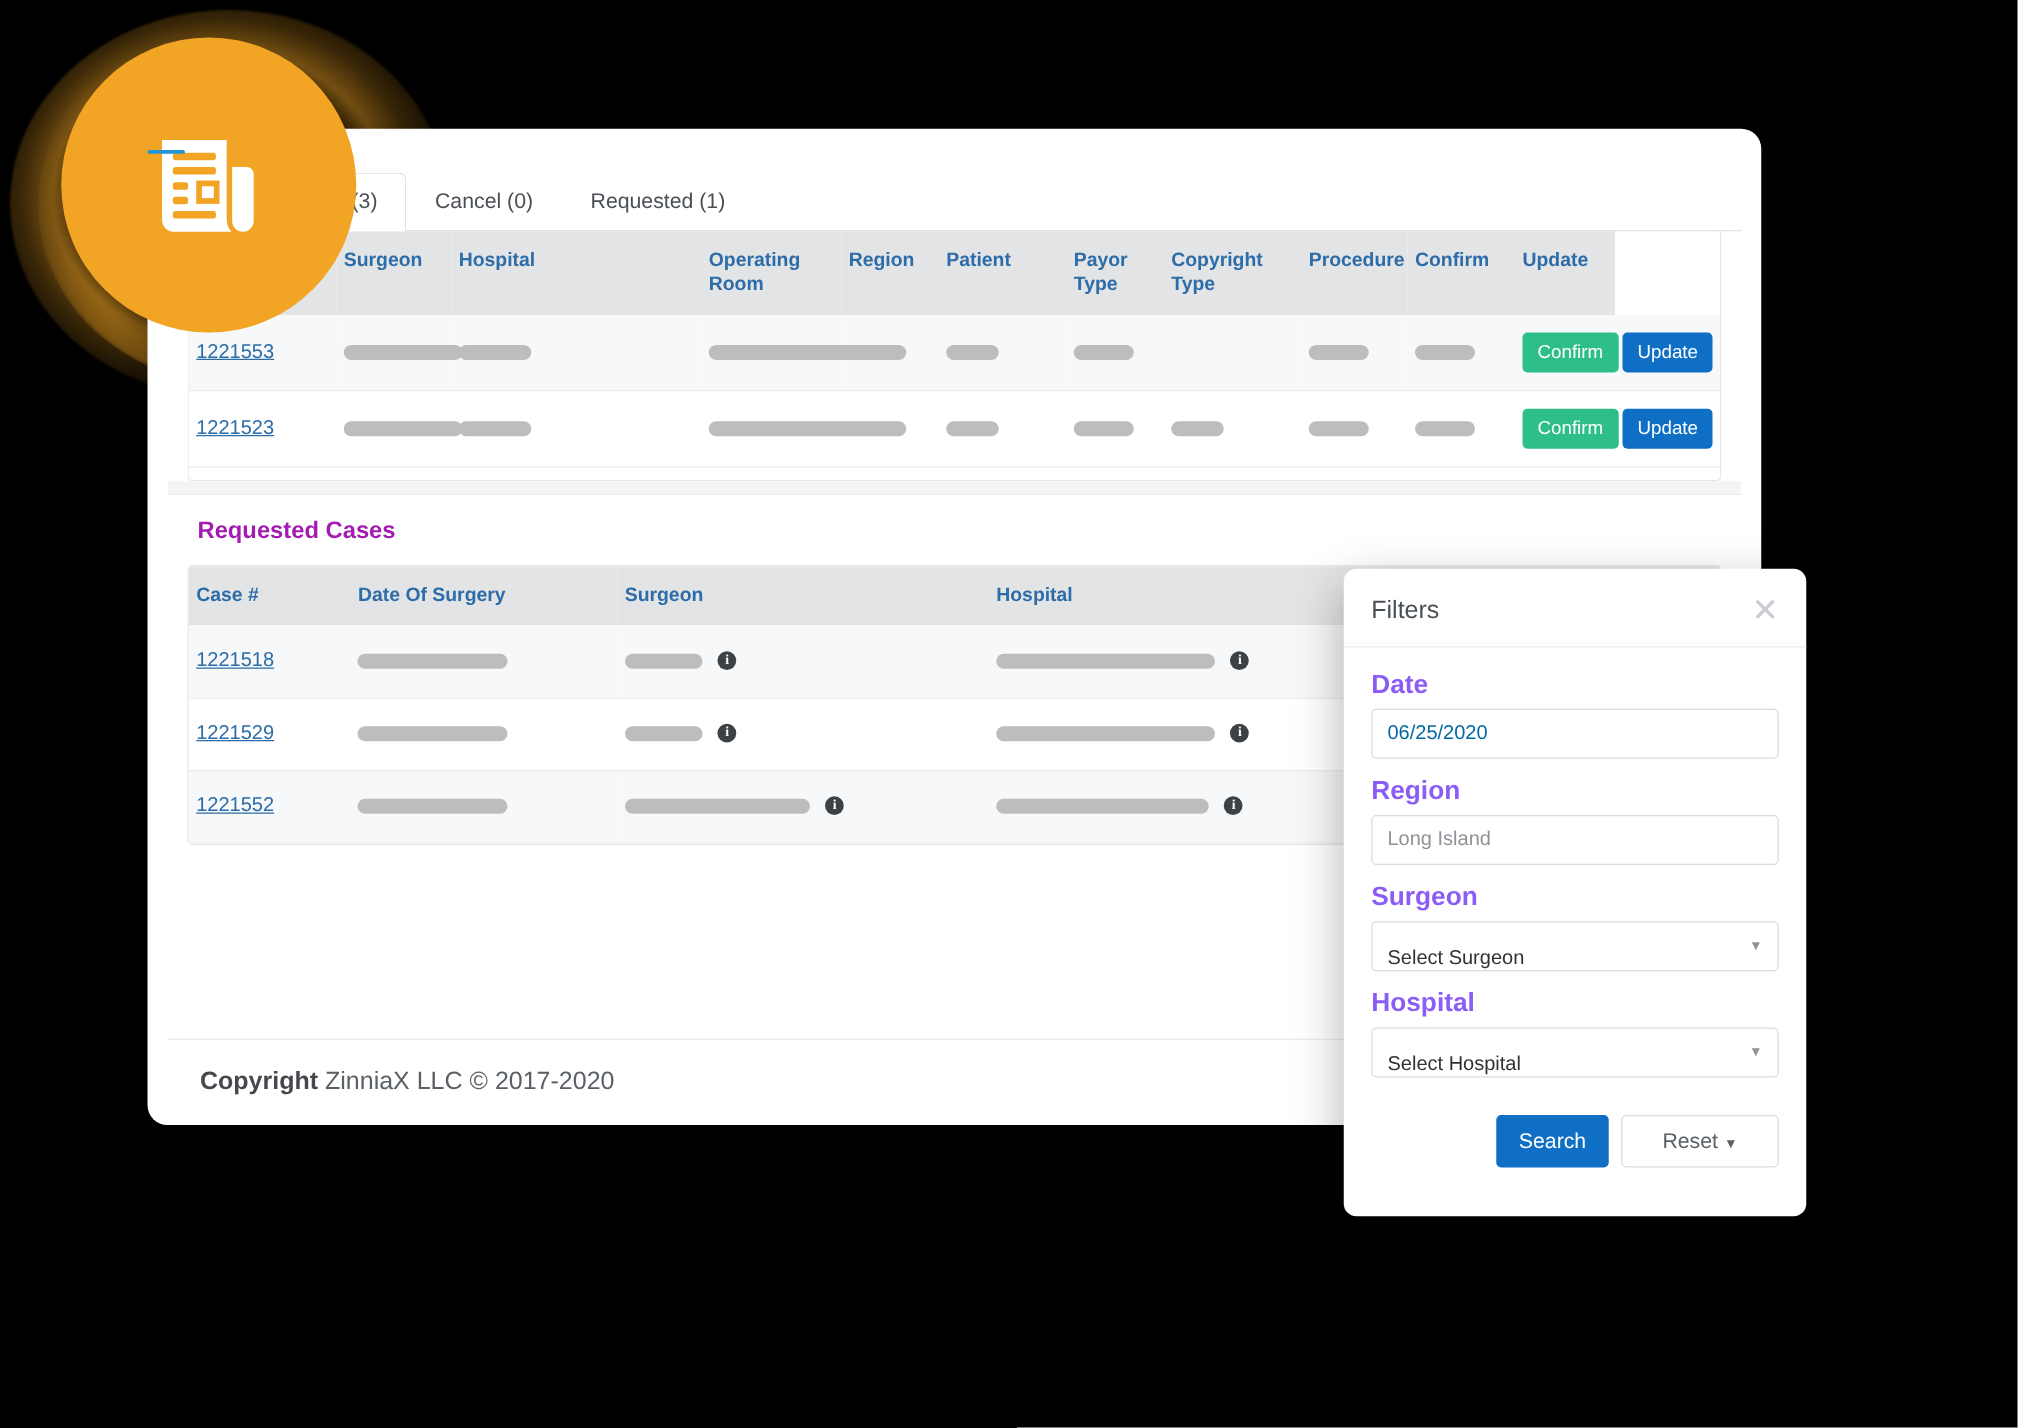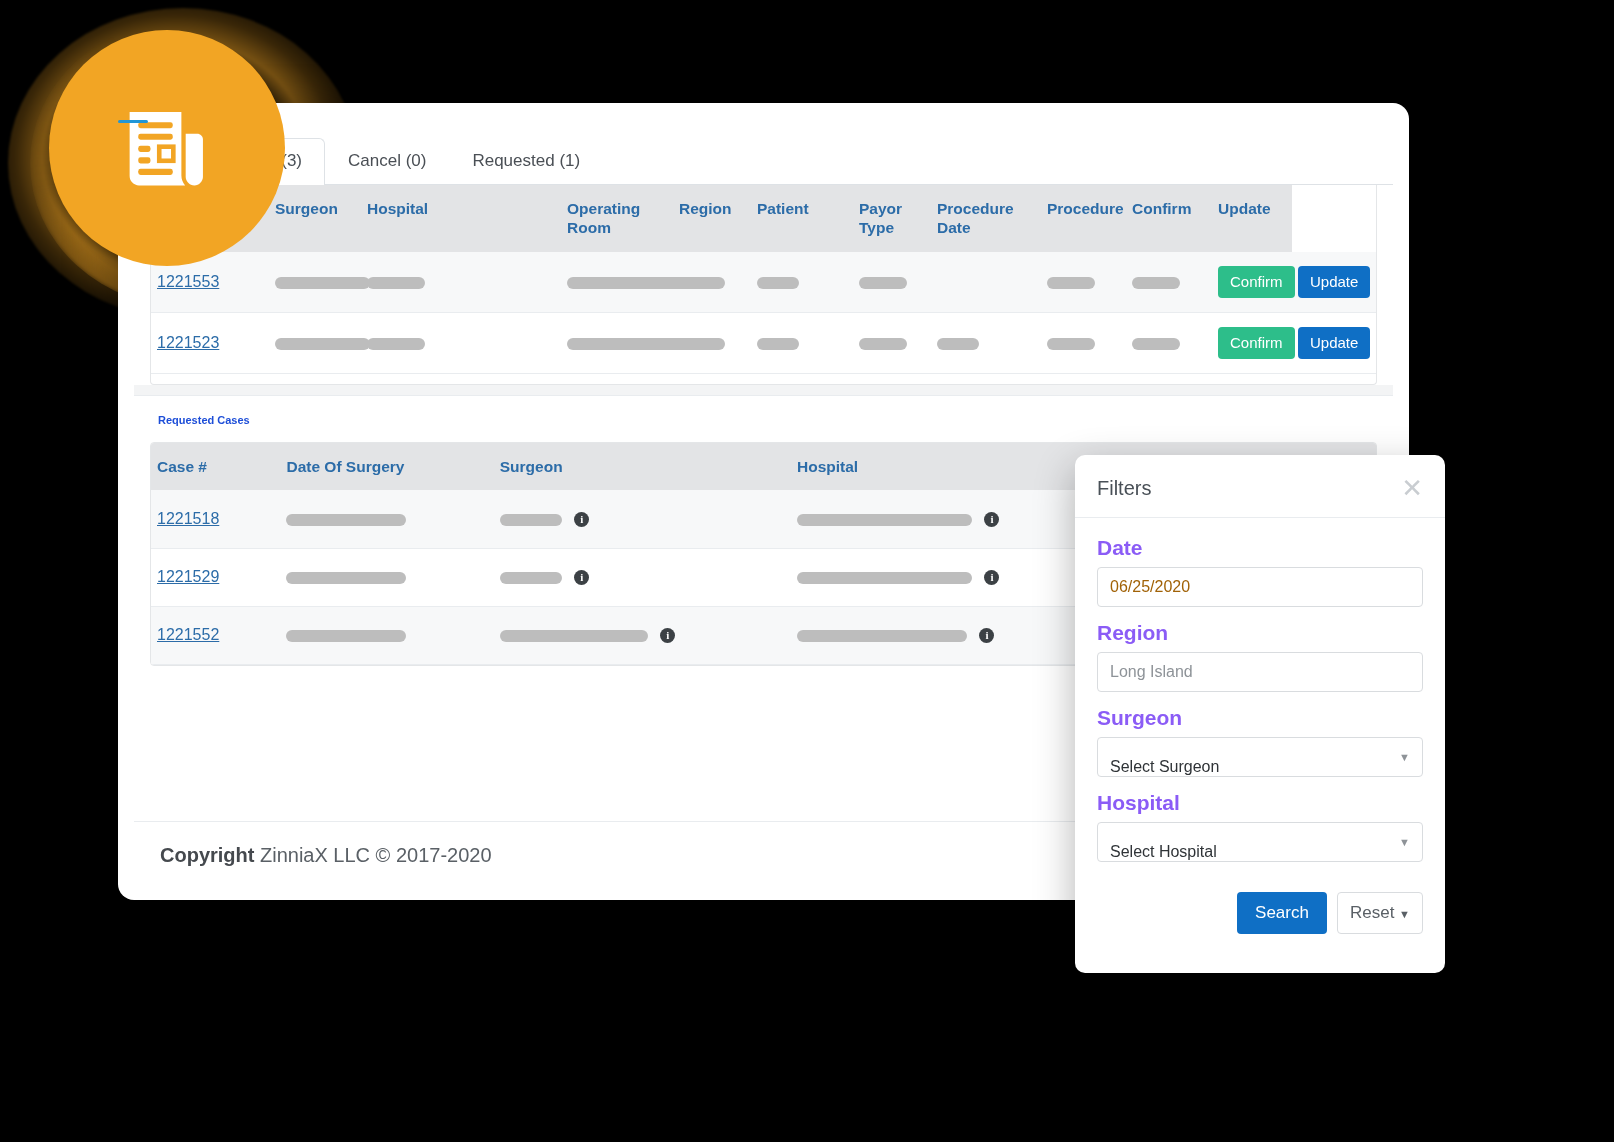--- a/index.html
+++ b/index.html
@@ -187,22 +187,22 @@
     border-top: none;
     margin: 0 16px;
     border-radius: 0 0 4px 4px;
     padding-bottom: 10px;
   }
   .panel-top table.grid { width: 100%; }
 
   .section-divider { height: 10px; background: #f3f4f5; }
 
   .section-title {
-    color: #1d4ed8;
-    font-size: 11px;
+    color: #a21caf;
+    font-size: 19px;
     font-weight: bold;
     padding: 18px 24px 16px 24px;
     border-top: 1px solid #e9ecef;
   }
 
   .panel-req {
     border: 1px solid #e4e6e8;
     margin: 0 16px;
     border-radius: 4px;
     overflow: hidden;
@@ -247,21 +247,21 @@
     margin: 14px 0 7px 0;
   }
   .f-label.first { margin-top: 0; }
   .f-input {
     width: 100%;
     height: 40px;
     border: 1px solid #d9dcdf;
     border-radius: 4px;
     padding: 0 12px;
     font-size: 16px;
-    color: #a16207;
+    color: #0369a1;
     background: #fff;
     font-family: "Liberation Sans", sans-serif;
     outline: none;
   }
   .f-input::placeholder { color: #8e9398; }
   .f-select {
     position: relative;
     width: 100%;
     height: 40px;
     border: 1px solid #d9dcdf;
@@ -282,21 +282,21 @@
     display: flex; justify-content: flex-end; gap: 10px;
     padding: 30px 22px 22px 22px;
   }
   .btn-search {
     background: #0f6fc5; color: #fff; border: none;
     border-radius: 4px; padding: 10px 18px; font-size: 17px; cursor: pointer;
     font-family: "Liberation Sans", sans-serif;
   }
   .btn-reset {
     background: #fff; color: #5a6066; border: 1px solid #d9dcdf;
-    border-radius: 4px; padding: 10px 12px; font-size: 17px; cursor: pointer;
+    border-radius: 4px; padding: 10px 32px; font-size: 17px; cursor: pointer;
     font-family: "Liberation Sans", sans-serif;
   }
 </style>
 </head>
 <body>
 
 <div class="halo">
   <div class="ring"></div>
   <div class="ring2"></div>
 </div>
@@ -351,21 +351,21 @@
           <tr>
             <th>
               <span>Date Of Surgery</span><span class="sort-caret">▲</span>
             </th>
             <th>Surgeon</th>
             <th>Hospital</th>
             <th>Operating Room</th>
             <th>Region</th>
             <th>Patient</th>
             <th>Payor Type</th>
-            <th>Procedure Date</th>
+            <th>Copyright Type</th>
             <th>Procedure</th>
             <th>Confirm</th>
             <th>Update</th>
           </tr>
         </thead>
         <tbody>
           <tr class="odd">
             <td>
               <span class="case-link">1221553</span>
             </td>

